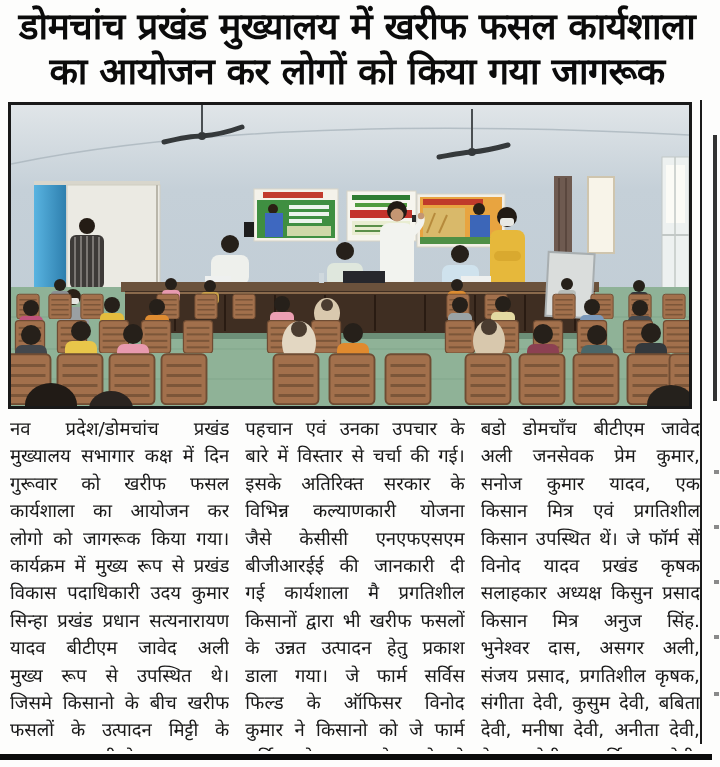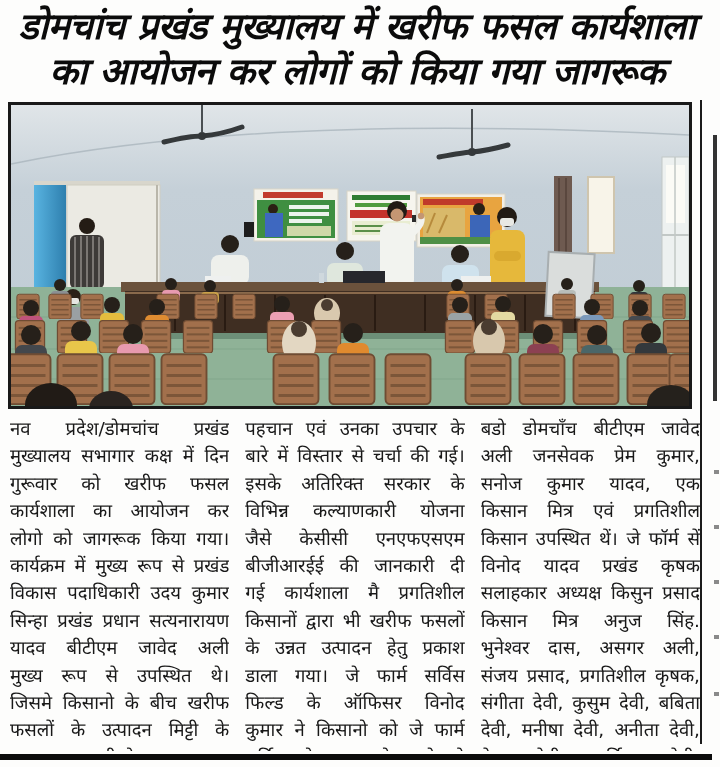--- a/index.html
+++ b/index.html
@@ -11,22 +11,22 @@
     overflow:hidden;
   }
   
   .headline{
     position:absolute;left:0;top:4px;width:714px;
     text-align:center;
     font-weight:bold;
     color:#0b0b0b;
     letter-spacing:-0.5px;
   }
-  .headline .hl1{font-size:37px;line-height:45px;font-style:italic;}
-  .headline .hl2{font-size:37px;line-height:45px;font-style:italic;}
+  .headline .hl1{font-size:37px;line-height:45px;}
+  .headline .hl2{font-size:37px;line-height:45px;}
   
   .photo-frame{
     position:absolute;left:8px;top:102px;width:684px;height:307px;
     border:3px solid #191919;background:#c6d1d8;box-sizing:border-box;
   }
   .photo-frame svg{display:block;width:100%;height:100%;}
   
   .columns{
     position:absolute;left:10px;top:415px;width:690px;height:336px;
     display:flex;gap:16px;overflow:hidden;

